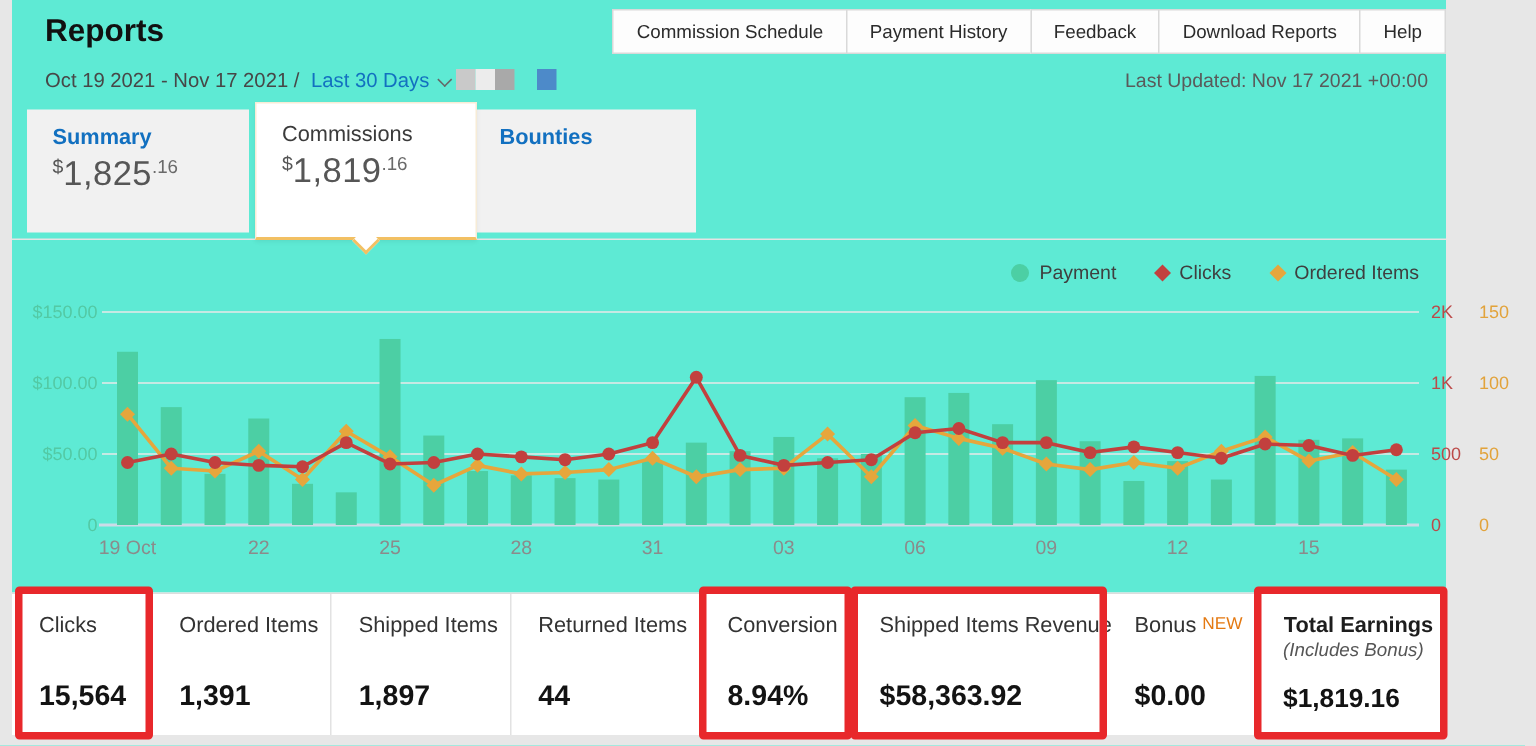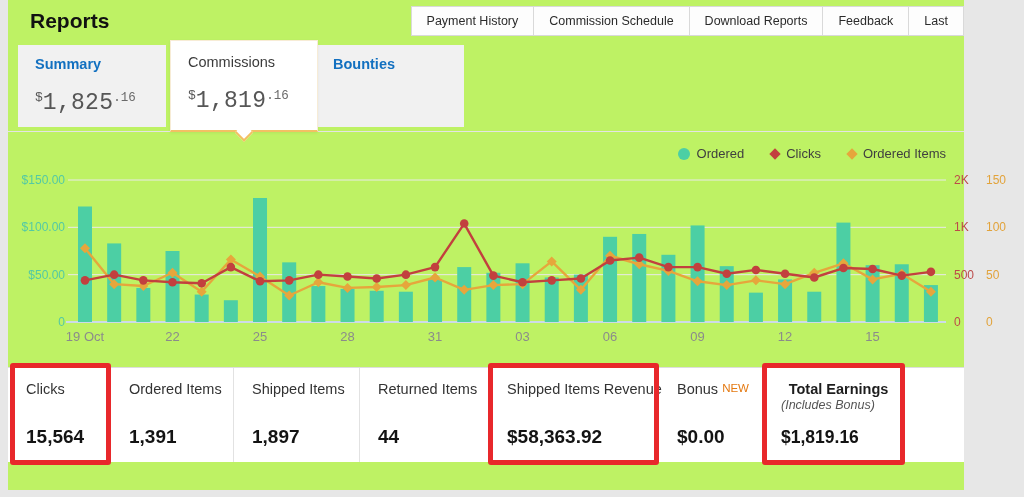--- a/index.html
+++ b/index.html
@@ -1,18 +1,18 @@
 <!DOCTYPE html>
 <html><head>
 <meta charset="utf-8">
 <style>
   * { margin:0; padding:0; box-sizing:border-box; }
   html,body { width:1024px; height:497px; overflow:hidden; }
   body { background:#e7e7e7; font-family:"Liberation Sans", sans-serif; color:#222; }
-  .card { position:absolute; top:0; left:8px; width:956px; height:490px; background:#bef264; }
+  .card { position:absolute; top:0; left:8px; width:956px; height:490px; background:#5eead4; }
 
   
   .header { position:relative; height:42px; }
   .page-title { position:absolute; left:22px; top:9px; font-size:21px; font-weight:bold; color:#111; }
   .nav-buttons { position:absolute; right:0; top:6px; display:flex; }
   .nav-btn { border:1px solid #d9d9d9; margin-left:-1px; background:#fdfdfd; padding:7px 15px;
              font-size:12.5px; color:#2b2b2b; cursor:pointer; white-space:nowrap;
              font-family:"Liberation Sans", sans-serif; }
 
   
@@ -32,21 +32,21 @@
   
   .tabs { position:relative; height:90px; border-bottom:1px solid #e4e4e4; }
   .tab { position:absolute; top:3px; height:82px; width:148px; background:#f1f1f1;
          padding:11px 0 0 17px; cursor:pointer; }
   .tab-summary { left:10px; }  .tab-commissions { left:162px; }  .tab-bounties { left:308px; }
   .tab-label { font-size:14.5px; font-weight:bold; color:#1270c0; }
   .tab.active { top:-2px; height:92px; background:#fff; z-index:3;
                 border:1px solid #f7ecd6; border-bottom:2px solid #f2c063;
                 box-shadow:0 1px 3px rgba(0,0,0,0.06); padding-top:13px; }
   .tab.active .tab-label { color:#3b3b3b; font-weight:normal; font-size:14.5px; }
-  .tab-amount { margin-top:18px; color:#565656;font-family:Liberation Mono, monospace; }
+  .tab-amount { margin-top:2px; color:#565656; }
   .tab-amount .cur { font-size:13px; vertical-align:8px; }
   .tab-amount .big { font-size:23px; letter-spacing:0.3px; }
   .tab-amount .cents { font-size:12.5px; vertical-align:8px; color:#6a6a6a; }
   .notch { position:absolute; bottom:-9px; left:50%; width:13px; height:13px; background:#fff;
            transform:translateX(-50%) rotate(45deg);
            border-right:2px solid #f2c063; border-bottom:2px solid #f2c063; }
 
   
   .chart-section { position:relative; height:235px; }
   .legend { position:absolute; top:14px; right:18px; display:flex; align-items:center; }
@@ -73,49 +73,62 @@
   .stat-cell.hl:first-child::after { left:2px; }
 </style>
 </head>
 <body>
 
 <div class="card">
 
   <div class="header">
     <div class="page-title">Reports</div>
     <div class="nav-buttons">
+      <button class="nav-btn">Commission Schedule</button>
       <button class="nav-btn">Payment History</button>
-      <button class="nav-btn">Commission Schedule</button>
+      <button class="nav-btn">Feedback</button>
       <button class="nav-btn">Download Reports</button>
-      <button class="nav-btn">Feedback</button>
-      <button class="nav-btn">Last</button>
-    </div>
-  </div>
-
+      <button class="nav-btn">Help</button>
+    </div>
+  </div>
+
+  <div class="subheader">
+    <div class="date-line">
+      <span class="date-range">Oct 19 2021 - Nov 17 2021 /</span>
+      <span class="period-link">Last 30 Days</span><span class="chevron"></span>
+    </div>
+    <div class="view-toggles">
+      <span class="sq sq1"></span>
+        <span class="sq sq2"></span>
+        <span class="sq sq3"></span>
+      <span class="sq sq-blue"></span>
+    </div>
+    <div class="last-updated">Last Updated: Nov 17 2021 +00:00</div>
+  </div>
 
   <div class="tabs">
     <div class="tab tab-summary">
       <div class="tab-label">Summary</div>
       <div class="tab-amount"><span class="cur">$</span><span class="big">1,825</span><span class="cents">.16</span></div>
     </div>
     <div class="tab tab-commissions active">
       <div class="tab-label">Commissions</div>
       <div class="tab-amount"><span class="cur">$</span><span class="big">1,819</span><span class="cents">.16</span></div>
       <div class="notch"></div>
     </div>
     <div class="tab tab-bounties">
       <div class="tab-label">Bounties</div>
     </div>
   </div>
 
   <div class="chart-section">
     <div class="legend">
       <div class="legend-item">
         <span class="legend-marker circle" style="background: rgb(76, 207, 164);"></span>
-        <span>Ordered</span>
+        <span>Payment</span>
       </div>
       <div class="legend-item">
         <span class="legend-marker diamond" style="background: rgb(194, 64, 62);"></span>
         <span>Clicks</span>
       </div>
       <div class="legend-item">
         <span class="legend-marker diamond" style="background: rgb(230, 166, 60);"></span>
         <span>Ordered Items</span>
       </div>
     </div>
@@ -251,20 +264,24 @@
         <div class="stat-value">1,391</div>
     </div>
     <div class="stat-cell" style="width:126px">
       <div class="stat-label">Shipped Items</div>
         <div class="stat-value">1,897</div>
     </div>
     <div class="stat-cell" style="width:129px">
       <div class="stat-label">Returned Items</div>
         <div class="stat-value">44</div>
     </div>
+    <div class="stat-cell hl" style="width:112px">
+      <div class="stat-label">Conversion</div>
+        <div class="stat-value">8.94%</div>
+    </div>
     <div class="stat-cell hl" style="width:170px">
       <div class="stat-label">Shipped Items Revenue</div>
         <div class="stat-value">$58,363.92</div>
     </div>
     <div class="stat-cell" style="width:104px">
       <div class="stat-label"><span>Bonus</span><span class="new-badge">NEW</span></div>
       <div class="stat-value">$0.00</div>
     </div>
     <div class="stat-cell bold hl" style="width:142px">
       <div class="stat-label">Total Earnings</div>

